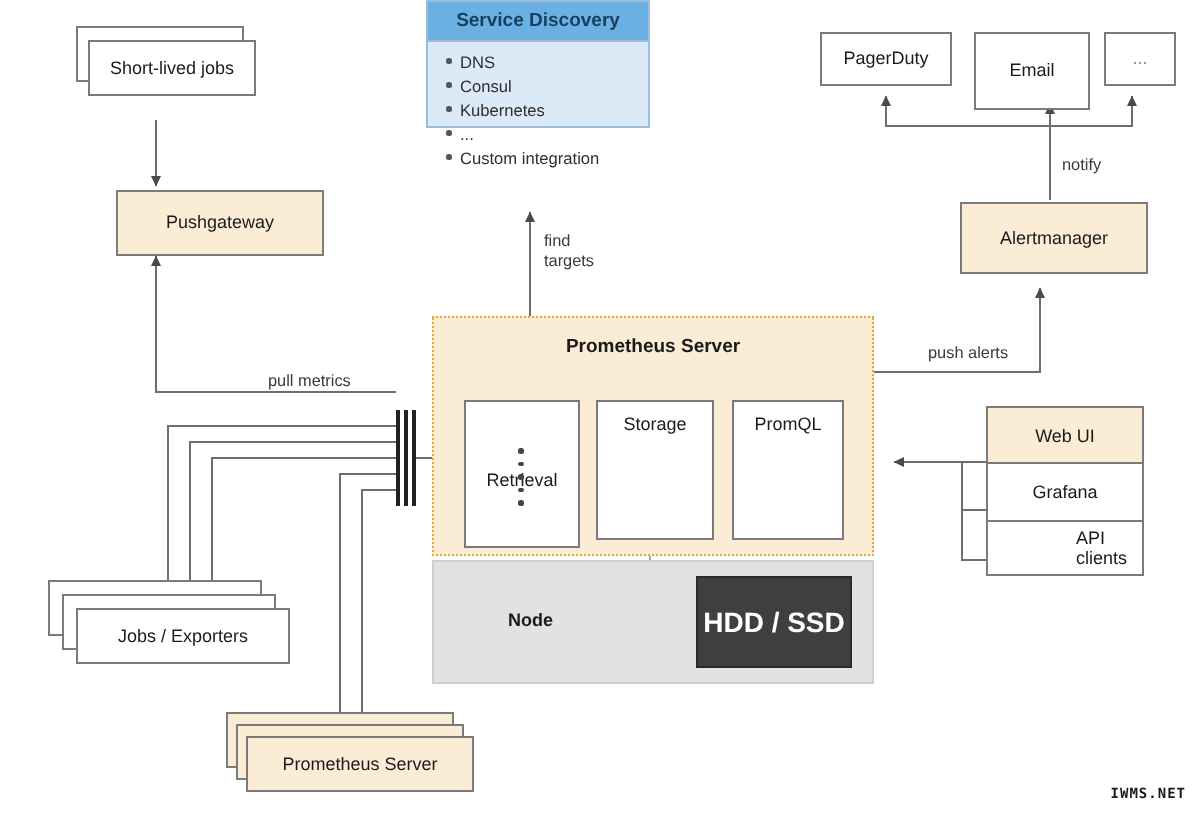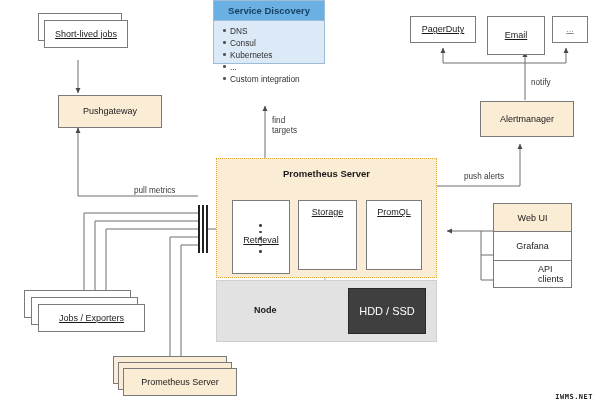--- a/index.html
+++ b/index.html
@@ -31,21 +31,20 @@
     justify-content: center;
     text-align: center;
     color: #1a1a1a;
     font-size: 9px;
     line-height: 1.2;
     z-index: 3;
   }
   .box-white {
     background: #ffffff;
     border: 1px solid #7a7a7a;
-    text-decoration: underline;
   }
   .box-tan {
     background: #fbecd5;
     border: 1px solid #7a7a7a;
   }
   .stack-shadow {
     position: absolute;
     box-sizing: border-box;
     z-index: 2;
   }
@@ -113,22 +112,22 @@
     font-weight: bold;
     color: #1a1a1a;
     z-index: 3;
   }
   .hdd {
     position: absolute;
     box-sizing: border-box;
     background: #3f3f3f;
     border: 1px solid #2a2a2a;
     color: #ffffff;
-    font-size: 11px;
-    font-weight: normal;
+    font-size: 14px;
+    font-weight: bold;
     display: flex;
     align-items: center;
     justify-content: center;
     z-index: 3;
   }
   .edge-label {
     position: absolute;
     font-size: 8.2px;
     color: #3a3a3a;
     z-index: 4;

